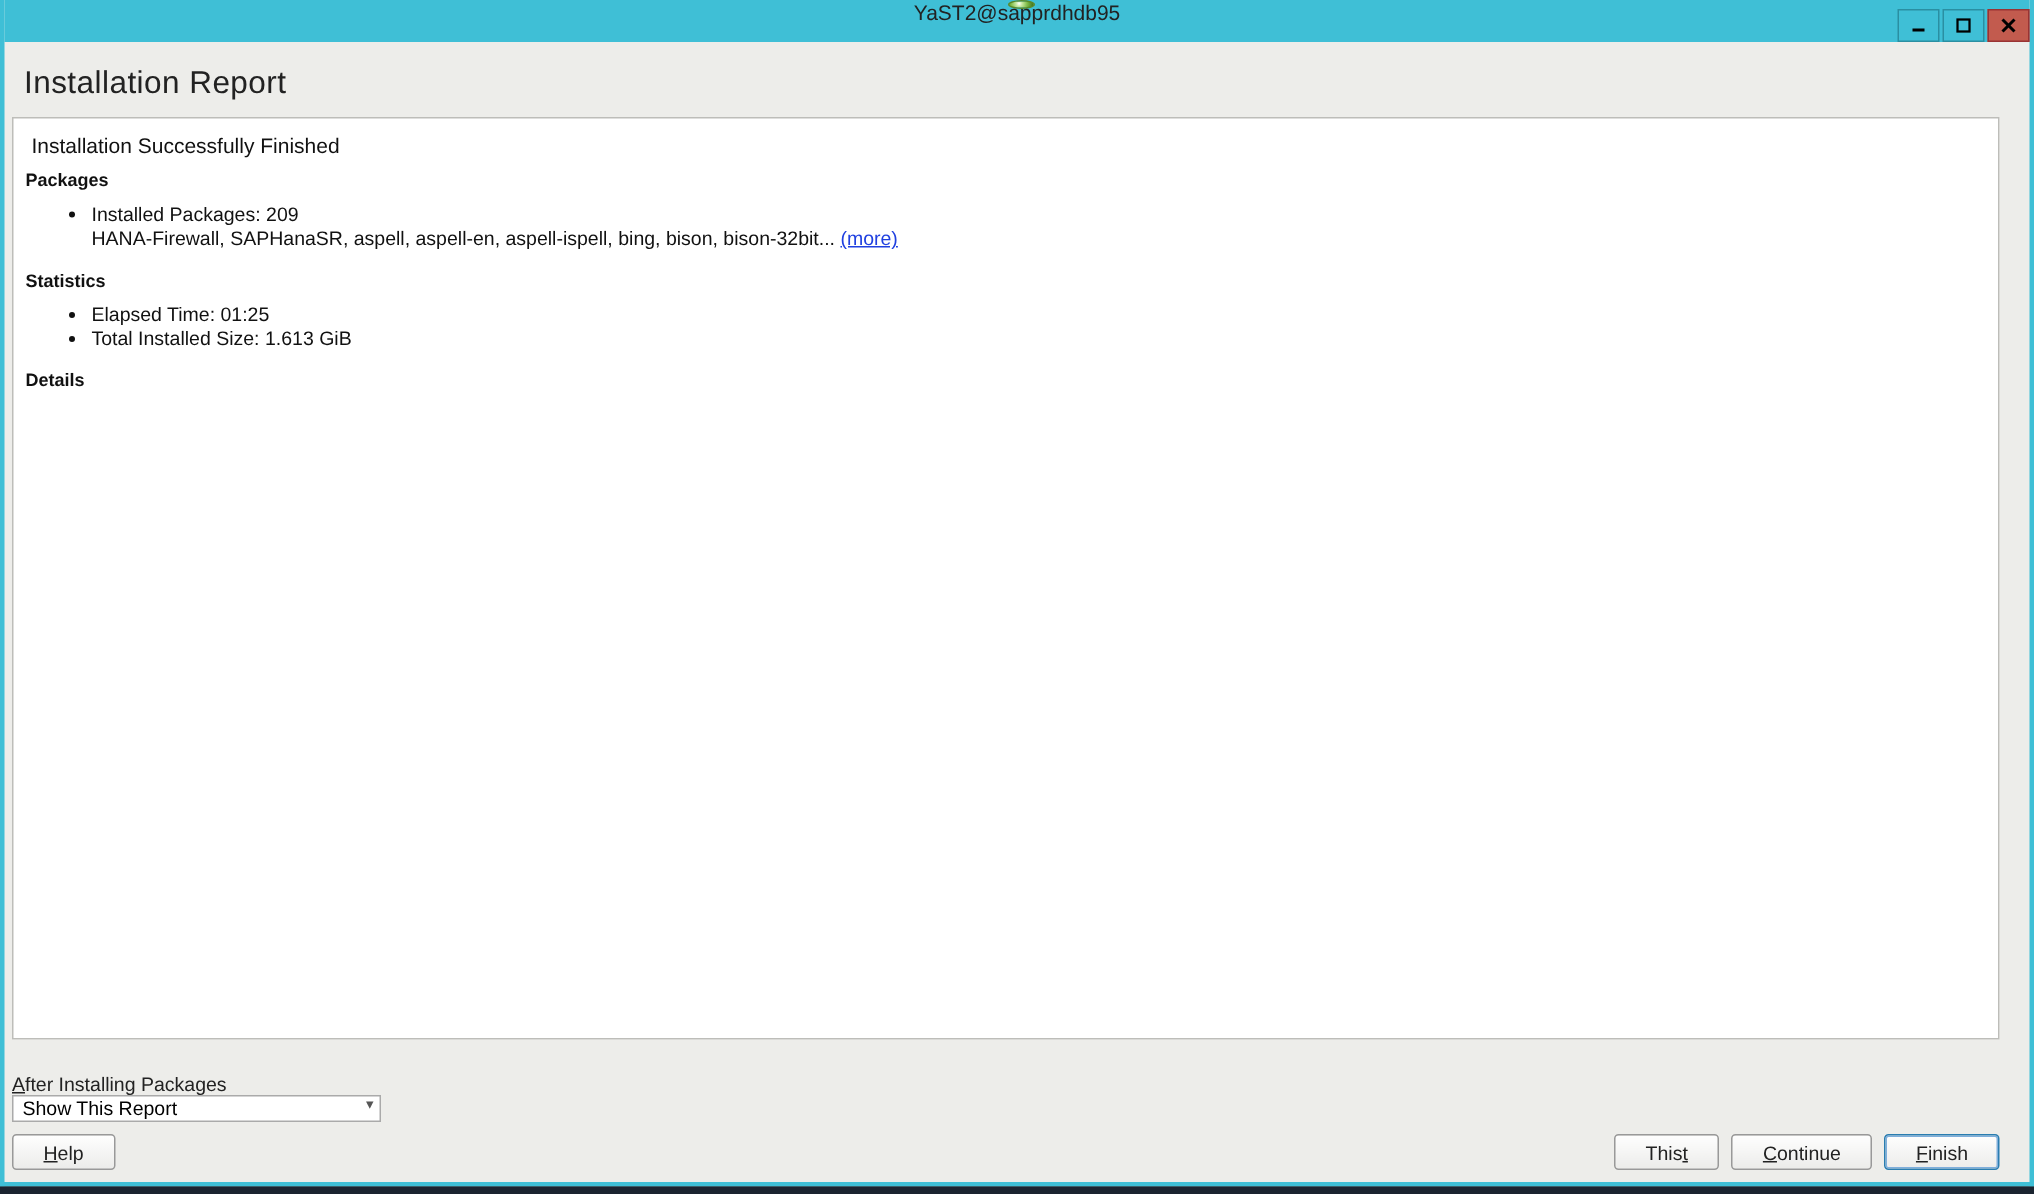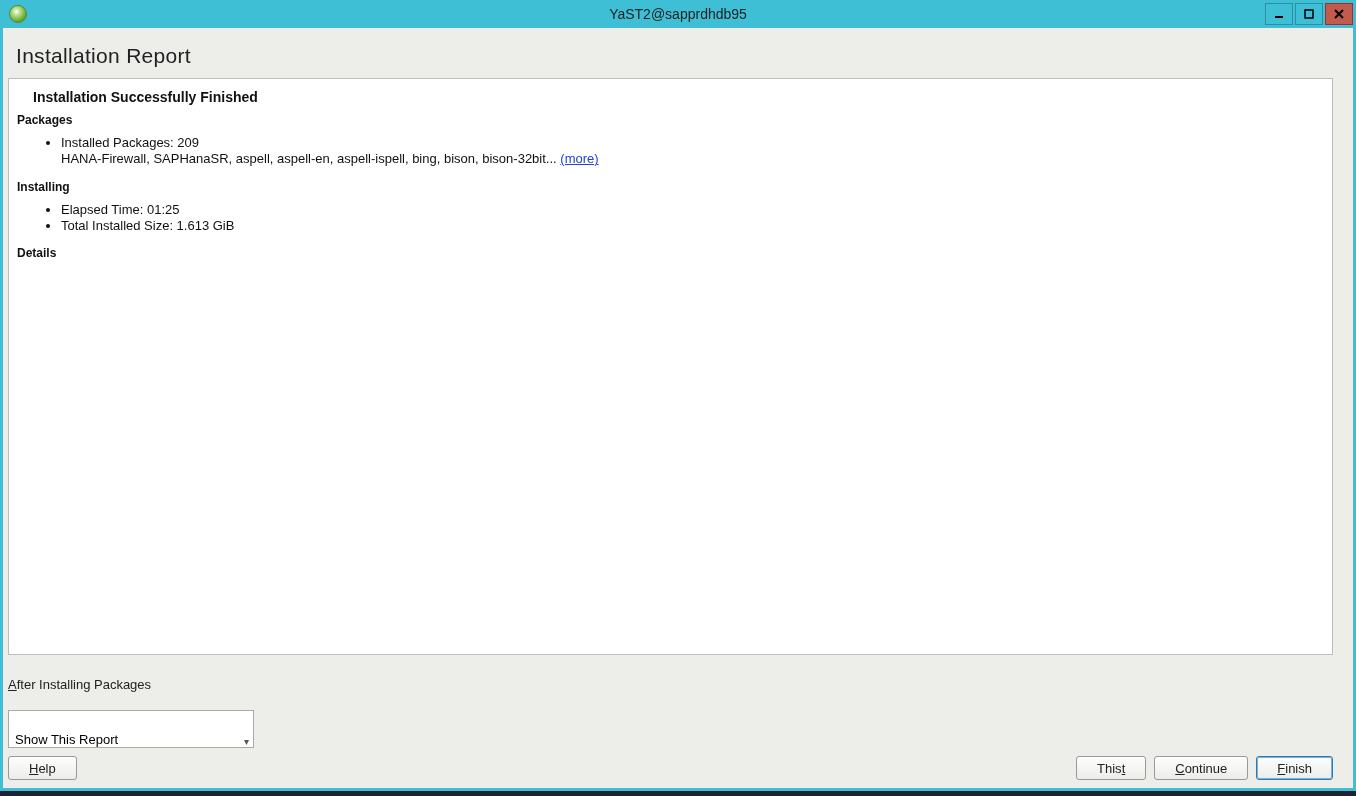--- a/index.html
+++ b/index.html
@@ -19,20 +19,21 @@
     border-top: none;
     display: flex;
     flex-direction: column;
   }
   .titlebar {
     height: 28px;
     background: #3fbfd6;
     display: flex;
     align-items: center;
     position: relative;
+    flex-direction: column;
   }
   .window-icon {
     width: 18px;
     height: 18px;
     margin-left: 6px;
     border-radius: 50%;
     background: radial-gradient(circle at 40% 35%, #fff 0%, #c7e8a1 20%, #7dbb46 55%, #3a6b1c 100%);
     border: 1px solid #5a8a2a;
     position: relative;
   }
@@ -84,22 +85,22 @@
     flex: 1;
     background: #fff;
     border: 1px solid #bdbdb9;
     padding: 6px 8px;
     overflow: auto;
     font-size: 13px;
     color: #111;
   }
   .report-panel h3 {
     font-size: 14px;
-    font-weight: bold;
-    margin: 4px 0 8px 16px;
+    font-weight: normal;
+    margin: 4px 0 8px 4px;
   }
   .report-panel h4 {
     font-size: 12px;
     font-weight: bold;
     margin: 6px 0 8px 0;
   }
   .report-panel ul {
     list-style: disc;
     padding-left: 44px;
     margin-bottom: 12px;
@@ -114,27 +115,27 @@
   }
 
   .after-label {
     margin-top: 22px;
     font-size: 13px;
     color: #222;
   }
   .after-label .ul { text-decoration: underline; }
   .select-wrap {
     width: 246px;
-    height: 38px;
+    height: 18px;
     background: #fff;
     border: 1px solid #aaa;
     display: flex;
-    align-items: flex-end;
+    align-items: flex-start;
     padding: 0 4px 0 6px;
-    margin-top: 18px;
+    margin-top: 0;
     cursor: pointer;
     position: relative;
   }
   .select-wrap .chevron {
     margin-left: auto;
     font-size: 10px;
     color: #555;
   }
 
   .button-row {
@@ -205,21 +206,21 @@
       <h3>Installation Successfully Finished</h3>
 
       <h4>Packages</h4>
       <ul>
         <li>
           <span>Installed Packages: </span><span>209</span><br>
           <span>HANA-Firewall, SAPHanaSR, aspell, aspell-en, aspell-ispell, bing, bison, bison-32bit... </span><a class="link">(more)</a>
         </li>
       </ul>
 
-      <h4>Installing</h4>
+      <h4>Statistics</h4>
       <ul>
         <li>Elapsed Time: 01:25</li>
         <li>Total Installed Size: 1.613 GiB</li>
       </ul>
 
       <h4>Details</h4>
     </div>
 
     <div class="after-label">
       <span class="ul">A</span><span>fter Installing Packages</span>

